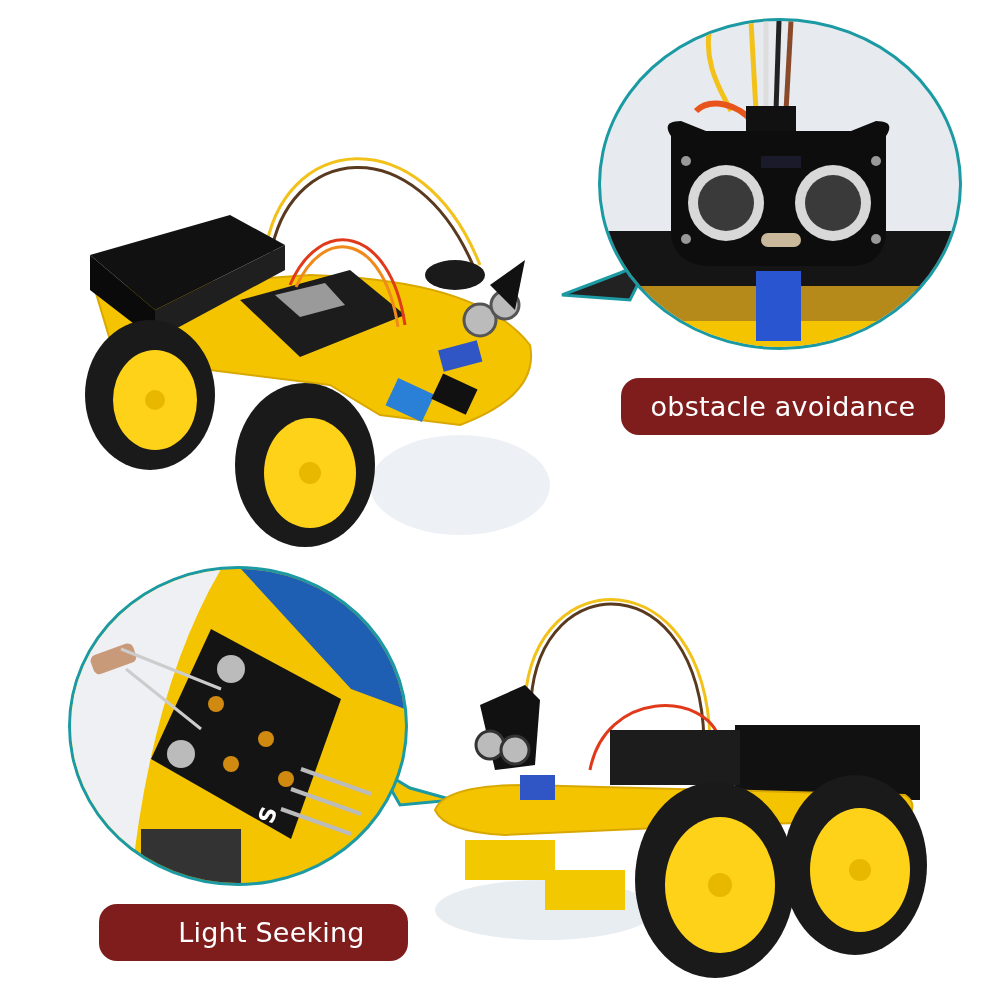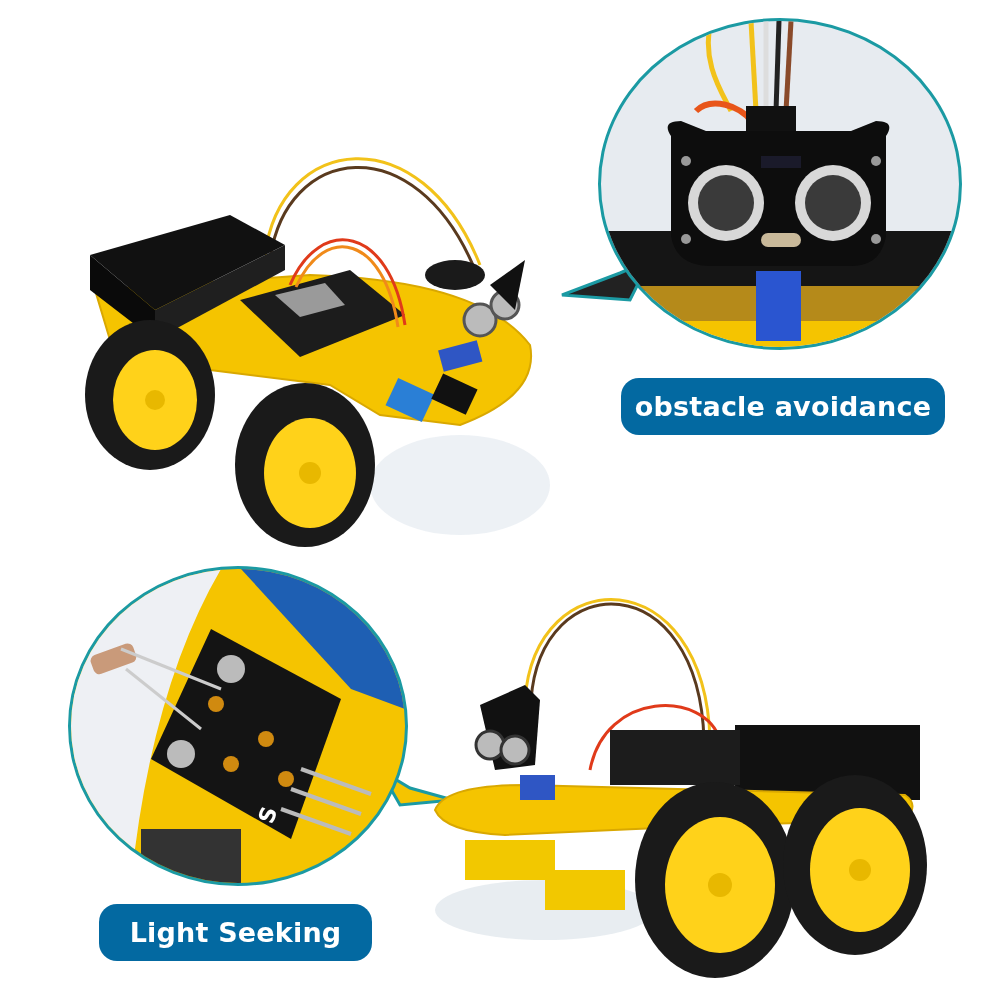--- a/index.html
+++ b/index.html
@@ -1,19 +1,19 @@
 <!DOCTYPE html>
 <html><head>
 <meta charset="utf-8">
 <style>
   html, body { margin:0; padding:0; }
   body { width:1000px; height:1000px; position:relative; overflow:hidden; background:#ffffff; font-family:"DejaVu Sans", sans-serif; }
   .abs { position:absolute; }
   .label {
-    position:absolute; background:#0369a1; color:#fff; font-weight:bold;
+    position:absolute; background:#7f1d1d; color:#fff; font-weight:normal;
     border-radius:18px; display:flex; align-items:center; justify-content:center;
     font-family:"DejaVu Sans", sans-serif; letter-spacing:0.2px;
   }
   .bubble { position:absolute; border:3px solid #1b9aa3; border-radius:50%; overflow:hidden; box-sizing:border-box; }
   svg { display:block; }
 </style>
 </head>
 <body>
 
 <div class="abs" style="left:60px;top:95px;width:500px;height:470px;">
@@ -127,21 +127,21 @@
 
     <path d="M230 200 L300 225" stroke="#bbb" stroke-width="4"></path>
     <path d="M220 220 L290 245" stroke="#bbb" stroke-width="4"></path>
     <path d="M210 240 L280 265" stroke="#bbb" stroke-width="4"></path>
     <text x="190" y="250" fill="#fff" font-size="22" font-family="DejaVu Sans, sans-serif" font-weight="bold" transform="rotate(-70 200 245)">S</text>
 
     <rect x="70" y="260" width="100" height="60" fill="#333"></rect>
   </svg>
 </div>
 
-<div class="label" style="left:99px;top:904px;width:273px;height:57px;font-size:27px;">Light Seeking</div>
+<div class="label" style="left:99px;top:904px;width:273px;height:57px;font-size:27px;padding-left:36px;">Light Seeking</div>
 
 <div class="abs" style="left:425px;top:570px;width:540px;height:420px;">
   <svg width="540" height="420" viewBox="0 0 540 420">
 
     <path d="M100 130 C110 -10, 280 -10, 285 170" stroke="#f2c21a" stroke-width="3" fill="none"></path>
     <path d="M106 130 C116 -4, 274 -4, 279 170" stroke="#5a3a1e" stroke-width="3" fill="none"></path>
     <path d="M165 200 C180 120, 280 120, 295 170" stroke="#e03a1a" stroke-width="3" fill="none"></path>
 
     <rect x="310" y="155" width="185" height="75" fill="#111"></rect>
 

